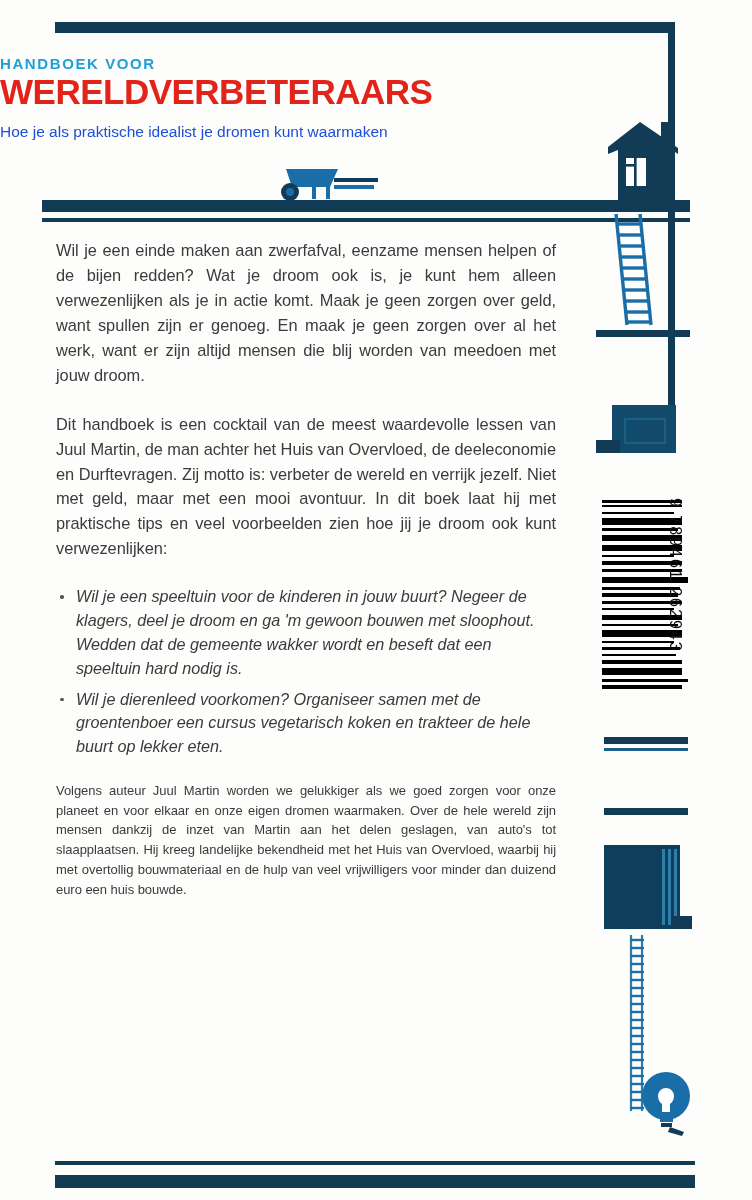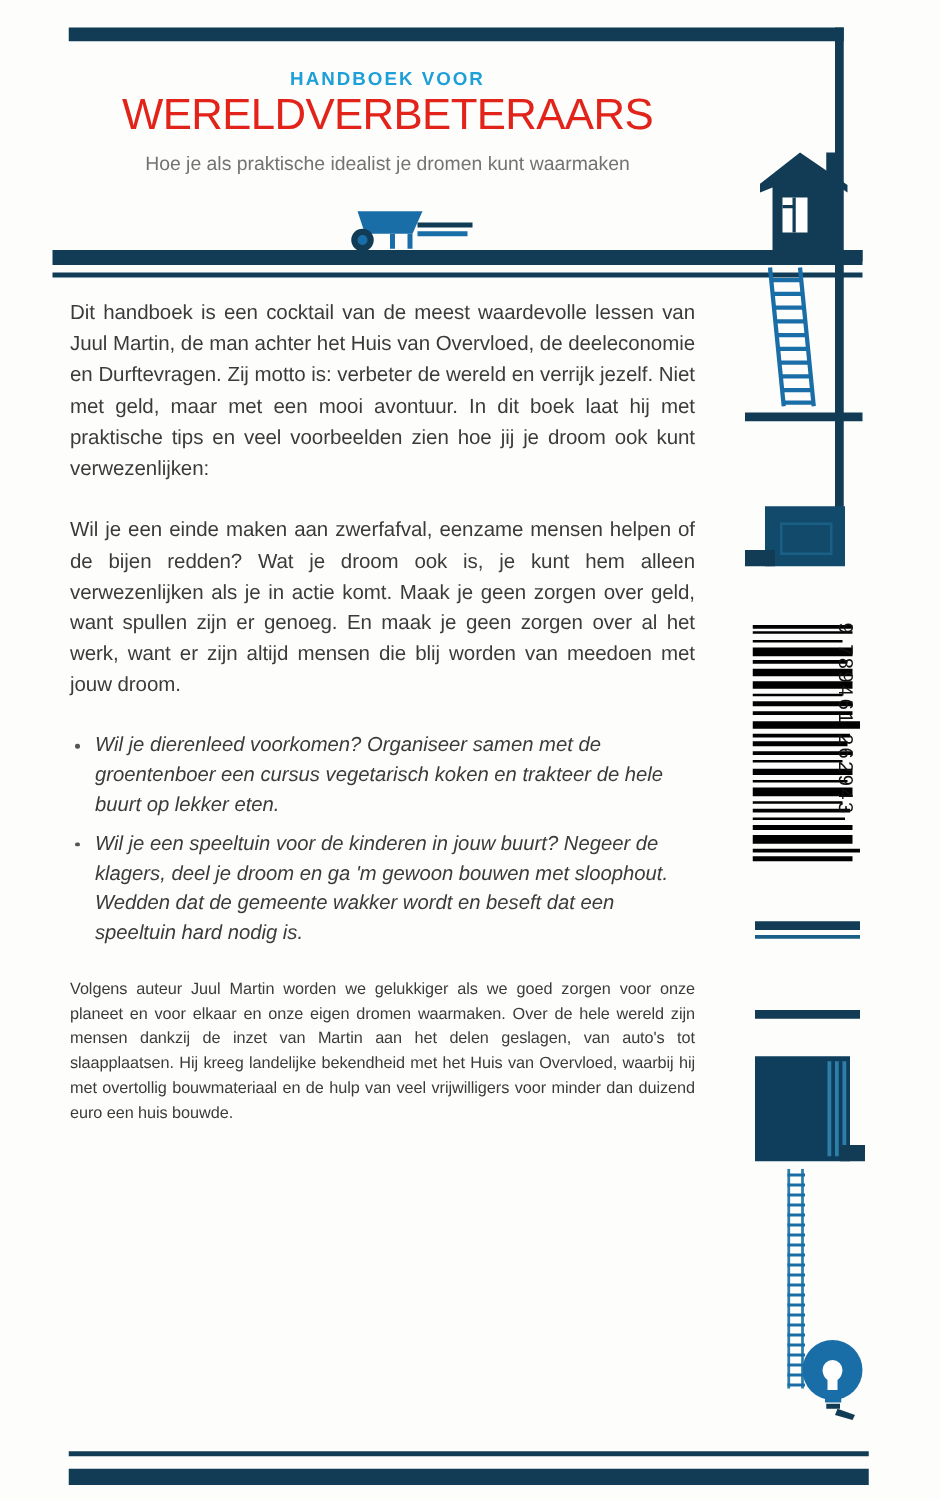--- a/index.html
+++ b/index.html
@@ -16,31 +16,31 @@
   .bar-mid-thick{left:42px;top:200px;width:648px;height:12px;}
   .bar-mid-thin{left:42px;top:218px;width:648px;height:4px;}
   .bar-bottom-thin{left:55px;top:1161px;width:640px;height:4px;}
   .bar-bottom-thick{left:55px;top:1175px;width:640px;height:13px;}
 
   
   .post-top{position:absolute;left:668px;top:22px;width:7px;height:182px;background:#123c56;}
   .post-mid{position:absolute;left:668px;top:200px;width:7px;height:230px;background:#123c56;}
 
   
-  .masthead{position:absolute;left:0;top:55px;width:620px;text-align:center;}
+  .masthead{position:absolute;left:0;top:55px;width:620px;text-align:left;}
   .kicker{
     color:#1d9fd8;font-weight:bold;font-size:15px;letter-spacing:1.6px;
     margin:0 0 2px 0;
   }
   .maintitle{
-    color:#e2231a;font-weight:normal;font-size:35px;letter-spacing:-0.5px;
+    color:#e2231a;font-weight:bold;font-size:35px;letter-spacing:-0.5px;
     margin:0;line-height:1.05;
   }
   .subtitle{
-    color:#737373;font-size:15.5px;margin:12px 0 0 0;font-weight:normal;
+    color:#1d4ed8;font-size:15.5px;margin:12px 0 0 0;font-weight:normal;
   }
 
   
   .wheelbarrow{position:absolute;left:268px;top:165px;width:120px;height:38px;}
 
   
   .house{position:absolute;left:604px;top:120px;width:78px;height:90px;}
   .shelf-house{position:absolute;left:582px;top:200px;width:108px;height:9px;background:#123c56;}
   .ladder-top{position:absolute;left:612px;top:212px;width:48px;height:115px;}
   .shelf-low{position:absolute;left:596px;top:330px;width:94px;height:7px;background:#123c56;}
@@ -230,22 +230,22 @@
     <path d="M26 26 m-8 0 a8 8 0 1 1 16 0 a8 10 0 0 1 -4 8 l0 8 l-8 0 l0 -8 a8 10 0 0 1 -4 -8 Z" fill="#ffffff"></path>
     <rect x="20" y="47" width="13" height="5" fill="#1a6ea8"></rect>
     <rect x="21" y="53" width="11" height="4" fill="#123c56"></rect>
     <path d="M30 57 L44 62 L42 66 L28 62 Z" fill="#123c56"></path>
   </svg>
 
   <div class="bar bar-bottom-thin"></div>
   <div class="bar bar-bottom-thick"></div>
 
   <div class="content">
+    <p class="para">Wil je een einde maken aan zwerfafval, eenzame mensen helpen of de bijen redden? Wat je droom ook is, je kunt hem alleen verwezenlijken als je in actie komt. Maak je geen zorgen over geld, want spullen zijn er genoeg. En maak je geen zorgen over al het werk, want er zijn altijd mensen die blij worden van meedoen met jouw droom.</p>
     <p class="para">Dit handboek is een cocktail van de meest waardevolle lessen van Juul Martin, de man achter het Huis van Overvloed, de deeleconomie en Durftevragen. Zij motto is: verbeter de wereld en verrijk jezelf. Niet met geld, maar met een mooi avontuur. In dit boek laat hij met praktische tips en veel voorbeelden zien hoe jij je droom ook kunt verwezenlijken:</p>
-    <p class="para">Wil je een einde maken aan zwerfafval, eenzame mensen helpen of de bijen redden? Wat je droom ook is, je kunt hem alleen verwezenlijken als je in actie komt. Maak je geen zorgen over geld, want spullen zijn er genoeg. En maak je geen zorgen over al het werk, want er zijn altijd mensen die blij worden van meedoen met jouw droom.</p>
     <ul class="bullets">
+      <li>Wil je een speeltuin voor de kinderen in jouw buurt? Negeer de klagers, deel je droom en ga 'm gewoon bouwen met sloophout. Wedden dat de gemeente wakker wordt en beseft dat een speeltuin hard nodig is.</li>
       <li>Wil je dierenleed voorkomen? Organiseer samen met de groentenboer een cursus vegetarisch koken en trakteer de hele buurt op lekker eten.</li>
-      <li>Wil je een speeltuin voor de kinderen in jouw buurt? Negeer de klagers, deel je droom en ga 'm gewoon bouwen met sloophout. Wedden dat de gemeente wakker wordt en beseft dat een speeltuin hard nodig is.</li>
     </ul>
     <p class="para-last">Volgens auteur Juul Martin worden we gelukkiger als we goed zorgen voor onze planeet en voor elkaar en onze eigen dromen waarmaken. Over de hele wereld zijn mensen dankzij de inzet van Martin aan het delen geslagen, van auto's tot slaapplaatsen. Hij kreeg landelijke bekendheid met het Huis van Overvloed, waarbij hij met overtollig bouwmateriaal en de hulp van veel vrijwilligers voor minder dan duizend euro een huis bouwde.</p>
   </div>
 
 </div>
 
 </body></html>

